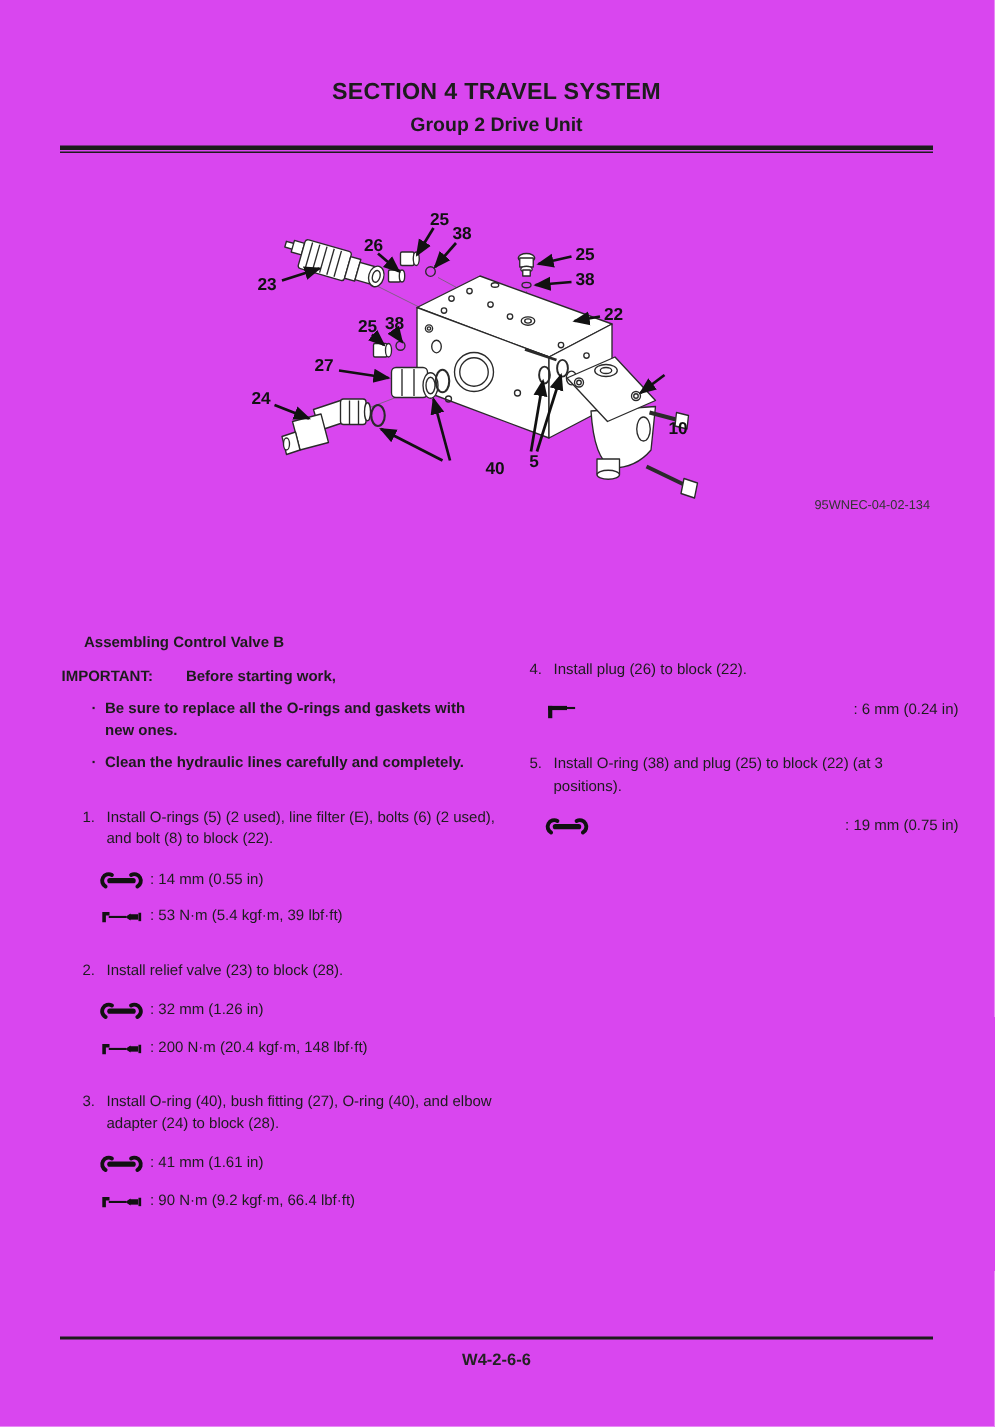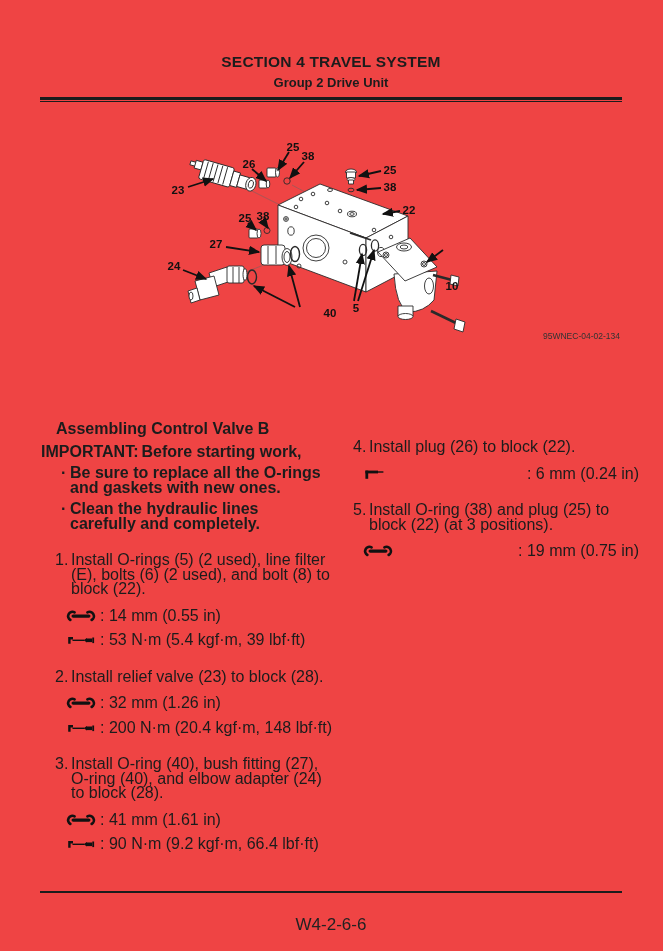--- a/index.html
+++ b/index.html
@@ -1,60 +1,60 @@
 <!DOCTYPE html>
 <html><head>
 <meta charset="utf-8">
 <style>
   html,body{margin:0;padding:0;background:#fff;}
   body{width:663px;height:951px;overflow:hidden;font-family:"Liberation Sans",sans-serif;color:#1c1c1c;}
-  .page{position:relative;width:663px;height:951px;background:#ef4444;}
+  .page{position:relative;width:663px;height:951px;background:#d946ef;}
 
   
   .hdr{position:absolute;top:0;left:40px;width:582px;text-align:center;}
   .hdr h1{margin:53px 0 0 0;font-size:15.5px;font-weight:bold;letter-spacing:.2px;}
   .hdr h2{margin:4px 0 0 0;font-size:13px;font-weight:bold;}
   .rule-double{margin-top:7px;}
   .rule-double .thick{height:2.6px;background:#1c1c1c;}
   .rule-double .thin{height:1px;background:#1c1c1c;margin-top:1.8px;}
 
   
   .figure-area{position:absolute;inset:0;pointer-events:none;}
   svg.drawing{position:absolute;left:140px;top:128px;width:480px;height:230px;}
   .callout{position:absolute;transform:translate(-50%,-50%);font-size:11.5px;font-weight:bold;color:#111;white-space:nowrap;}
   .figure-code{position:absolute;top:331px;right:43px;font-size:8.5px;color:#333;}
 
   
-  .col{position:absolute;top:418px;font-size:16px;line-height:14.5px;}
+  .col{position:absolute;top:418px;font-size:10px;line-height:14.5px;}
   .col-left{left:41px;width:295px;}
   .col-right{left:352px;width:287px;}
   .heading{margin:4px 0 0 15px;font-weight:bold;}
   .important{margin-top:8px;font-weight:bold;}
-  .imp-text{margin-left:3px;text-align:center;}
+  .imp-text{margin-left:22px;text-align:center;}
   .note{margin:7px 0 0 20px;display:flex;font-weight:bold;}
   .note .dot{width:9px;flex:0 0 9px;}
   .note .note-text{width:252px;}
   .step{display:flex;margin-top:22px;}
   .col-left .step{margin-left:14px;}
   .col-right .step{margin-left:1px;}
   .step-num{flex:0 0 16px;}
   .col-left .step-text{width:262px;}
   .col-right .step-text{width:263px;}
   .spec{display:flex;align-items:center;margin-top:10px;}
   .spec.first{margin-top:12px;}
   .col-left .spec{margin-left:25px;}
   .col-right .spec{margin-left:11px;justify-content:space-between;}
   .spec-icon{flex:0 0 30px;height:12px;}
   .spec-icon svg{display:block;}
   .spec-text{margin-left:4px;}
 
   
   .ftr{position:absolute;top:891px;left:40px;width:582px;text-align:center;}
   .ftr .rule-single{height:1.6px;background:#1c1c1c;}
-  .page-number{margin-top:22px;font-size:17px;color:#222;}
+  .page-number{margin-top:8px;font-size:11px;color:#222;font-weight:bold;}
 </style>
 </head>
 <body>
 
 <div class="page">
 
   <div class="hdr">
     <h1>SECTION 4 TRAVEL SYSTEM</h1>
     <h2>Group 2 Drive Unit</h2>
     <div class="rule-double">

